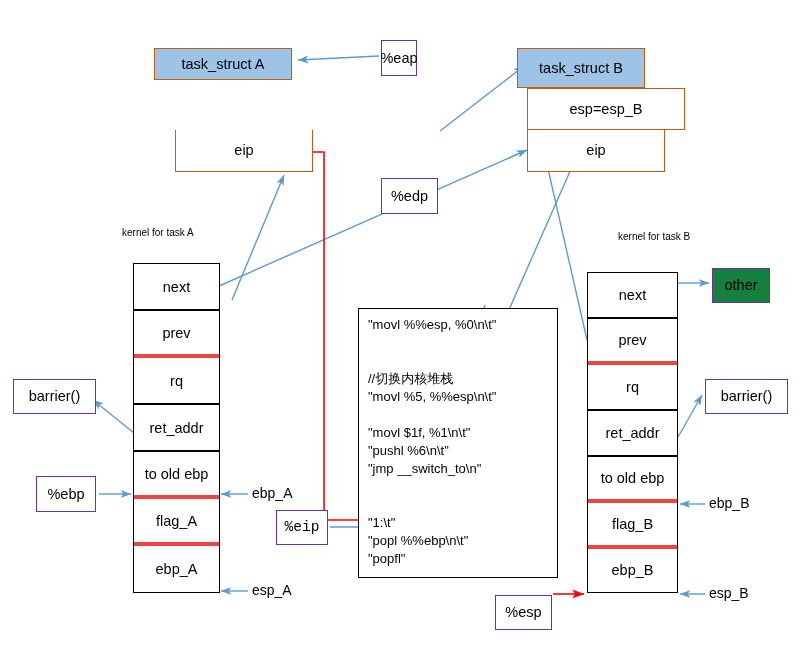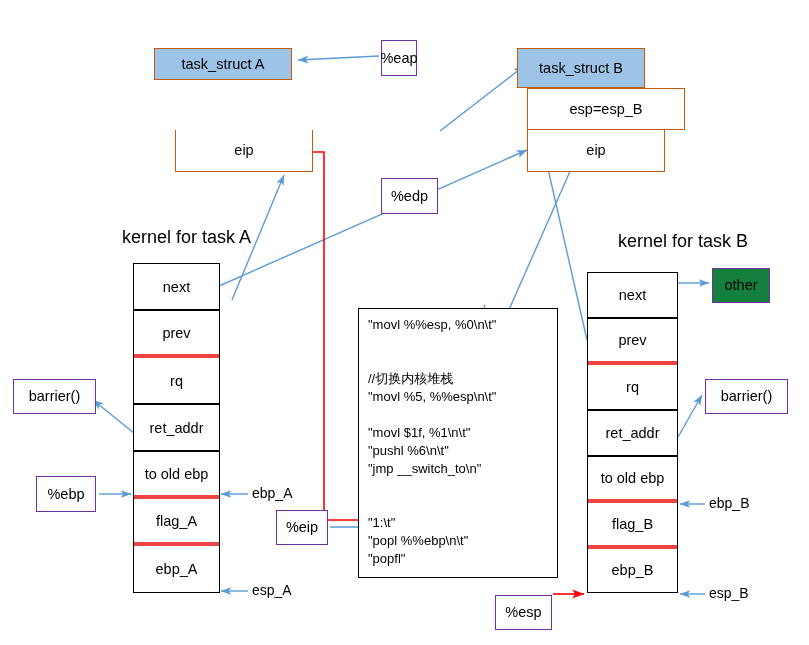--- a/index.html
+++ b/index.html
@@ -82,21 +82,21 @@
     z-index: 10;
     padding: 9px 0 0 9px;
     font-size: 13px;
     line-height: 1.0;
   }
   .codebox .ln { height: 18px; white-space: pre; }
   .codebox .ln.blank { height: 18px; }
   
   .caption {
     position: absolute;
-    font-size: 18px;
+    font-size: 10px;
     white-space: nowrap;
     z-index: 10;
     background: transparent;
   }
   .ptr-label {
     position: absolute;
     font-size: 14px;
     white-space: nowrap;
     z-index: 10;
     background: transparent;
@@ -170,21 +170,21 @@
   <div class="box ts-field" style="left:527px; top:130px; width:138px; height:42px;">
     <span>eip</span>
   </div>
 
   <div class="box reg" style="left:381px; top:40px; width:36px; height:36px;">
     <span>%eap</span>
   </div>
   <div class="box reg" style="left:381px; top:134px; width:57px; height:36px;margin-top:44px;">
     <span>%edp</span>
   </div>
-  <div class="box reg" style="left:276px; top:510px; width:52px; height:35px;">
+  <div class="box reg" style="left:276px; top:510px; width:52px; height:35px;font-family:Liberation Mono, monospace;">
     <span>%eip</span>
   </div>
   <div class="box reg" style="left:495px; top:577px; width:57px; height:35px;margin-top:18px;">
     <span>%esp</span>
   </div>
   <div class="box reg" style="left:36px; top:476px; width:60px; height:36px;">
     <span>%ebp</span>
   </div>
 
   <div class="box reg blue" style="left:712px; top:268px; width:58px; height:35px;">

